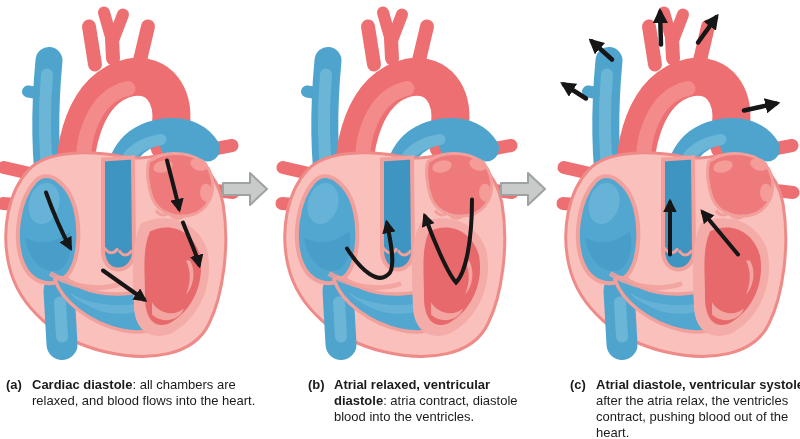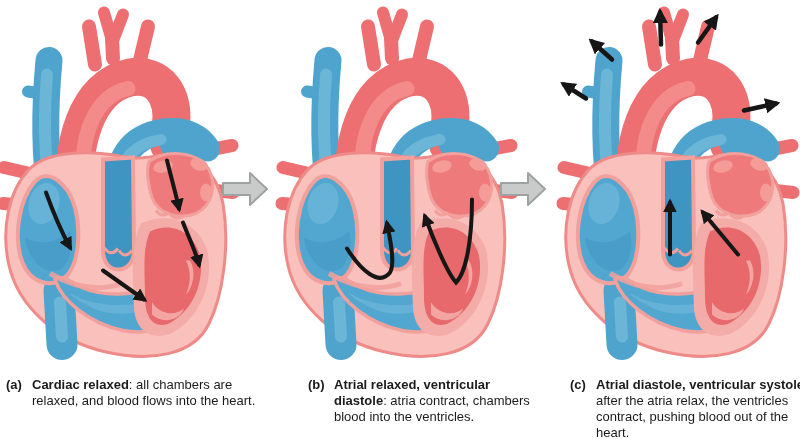--- a/index.html
+++ b/index.html
@@ -176,26 +176,26 @@
         <path class="flow-thick" marker-end="url(#ah)" d="M52,57 L32,39"></path>
         <path class="flow-thick" marker-end="url(#ah)" d="M101,42 L100,10"></path>
         <path class="flow-thick" marker-end="url(#ah)" d="M138,40 L156,15"></path>
         <path class="flow-thick" marker-end="url(#ah)" d="M184,108 L216,101"></path>
       </g>
     </svg>
   </div>
 
   <div class="caption" id="cap-a">
     <span class="cap-label">(a)</span>
-    <span><span class="cap-term">Cardiac relaxed</span><span>: all chambers are relaxed, and blood flows into the heart.</span></span>
+    <span><span class="cap-term">Cardiac diastole</span><span>: all chambers are relaxed, and blood flows into the heart.</span></span>
   </div>
 
   <div class="caption" id="cap-b">
     <span class="cap-label">(b)</span>
-    <span><span class="cap-term">Atrial relaxed, ventricular diastole</span><span>: atria contract, chambers blood into the ventricles.</span></span>
+    <span><span class="cap-term">Atrial relaxed, ventricular diastole</span><span>: atria contract, diastole blood into the ventricles.</span></span>
   </div>
 
   <div class="caption" id="cap-c">
     <span class="cap-label">(c)</span>
     <span><span class="cap-term">Atrial diastole, ventricular systole</span><span>: after the atria relax, the ventricles contract, pushing blood out of the heart.</span></span>
   </div>
 
 </div>
 
 </body></html>

